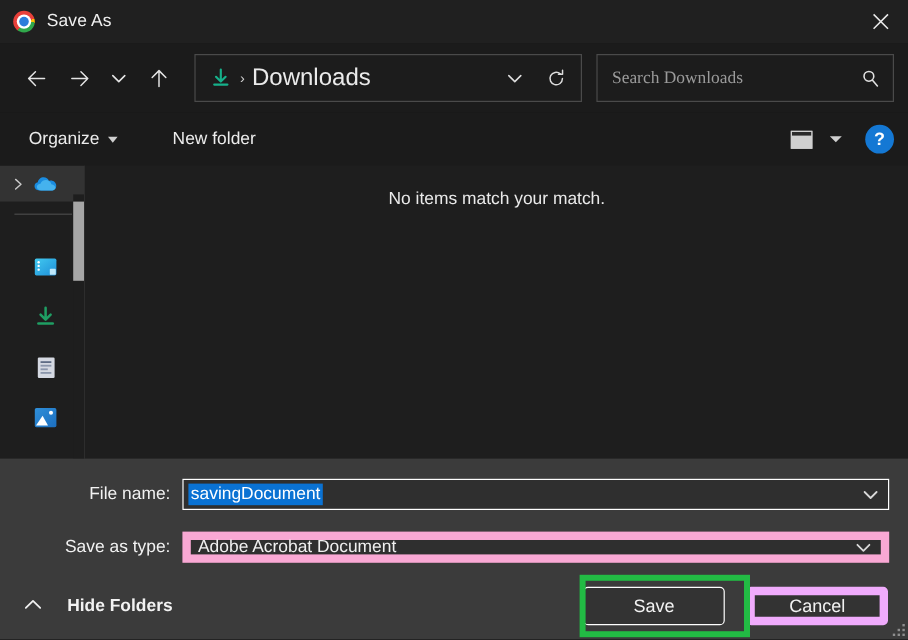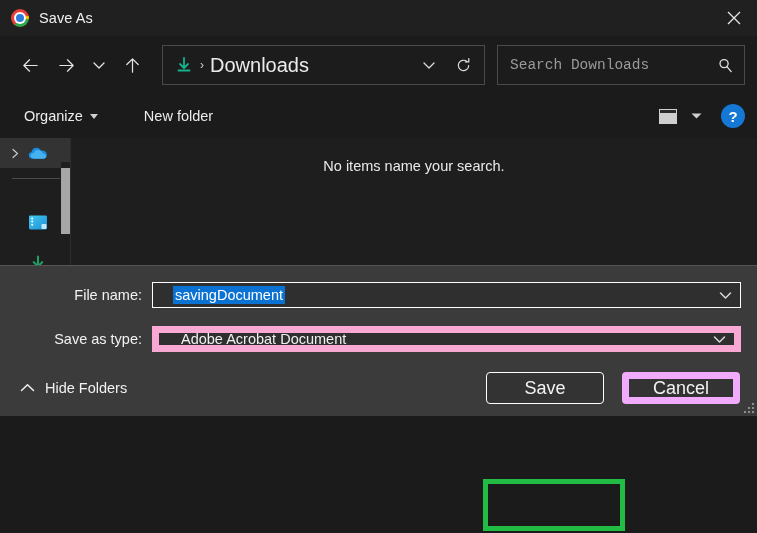--- a/index.html
+++ b/index.html
@@ -5,21 +5,21 @@
   * { box-sizing: border-box; margin: 0; padding: 0; }
   html, body {
     width: 757px; height: 533px;
     background: #1b1b1b;
     font-family: "Liberation Sans", sans-serif;
     overflow: hidden;
     -webkit-font-smoothing: antialiased;
   }
   .window {
     position: relative;
-    width: 757px; height: 416px;
+    width: 757px; height: 533px;
     background: #1e1e1e;
     display: flex; flex-direction: column;
   }
 
   
   .titlebar {
     height: 36px; flex: 0 0 36px;
     background: #202020;
     display: flex; align-items: center;
     position: relative;
@@ -106,21 +106,21 @@
     height: 40px;
     background: #1c1c1c;
     border: 1px solid #4a4a4a;
     display: flex; align-items: center;
     padding: 0 6px 0 12px;
   }
   .search-input {
     flex: 1 1 auto;
     background: transparent; border: none; outline: none;
     color: #dcdcdc; font-size: 14.5px;
-    font-family: Liberation Mono, monospace;
+    font-family: Liberation Serif, serif;
     min-width: 0;
   }
   .search-input::placeholder { color: #9b9b9b; }
   .search-icon {
     width: 26px; height: 26px; flex: 0 0 auto;
     display: flex; align-items: center; justify-content: center;
     color: #e0e0e0;
   }
 
   
@@ -255,21 +255,21 @@
     text-align: right;
     color: #f2f2f2; font-size: 14.5px;
     padding-right: 10px;
     flex: 0 0 136px;
   }
   .combo {
     flex: 1 1 auto;
     height: 26px;
     background: #2f2f2f;
     display: flex; align-items: center;
-    padding: 0 2px 0 20px;
+    padding: 0 2px 0 4px;
     position: relative;
     min-width: 0;
   }
   .combo.focused { border: 1.5px solid #ffffff; }
   .combo.plain { border: 7px solid #f9a8d4; }
   .combo-text {
     flex: 1 1 auto;
     color: #f0f0f0; font-size: 14.5px;
     white-space: nowrap; overflow: hidden;
     padding-left: 2px;
@@ -284,34 +284,35 @@
     display: flex; align-items: center; justify-content: center;
     color: #d8d8d8;
   }
 
   .footer {
     position: absolute; left: 0; right: 0; bottom: 0;
     height: 56px;
     display: flex; align-items: center;
   }
   .hide-folders {
-    display: flex; align-items: center; gap: 10px;
+    display: flex; align-items: center; gap: 21px;
     margin-left: 14px;
     color: #f2f2f2; font-size: 14.5px;
     padding: 6px 6px;
+    font-weight: bold;
   }
   .btn-group {
     position: absolute; right: 17px; top: 50%;
     transform: translateY(-50%);
     display: flex; align-items: center; gap: 18px;
   }
   .btn {
     width: 118px; height: 32px;
     background: #333333;
-    color: #f2f2f2; font-size: 18px;
+    color: #f2f2f2; font-size: 15px;
     display: flex; align-items: center; justify-content: center;
     border-radius: 4px;
   }
   .btn.primary { border: 1.4px solid #ffffff; }
   .btn.secondary { border: 7px solid #f0abfc; }
 
   .highlight-box {
     position: absolute;
     left: 483px; top: 479px;
     width: 142px; height: 52px;
@@ -504,21 +505,21 @@
       </div>
 
       <div class="scrollbar">
         <div class="scroll-thumb"></div>
       </div>
     </div>
 
     <div class="vdivider"></div>
 
     <div class="filelist">
-      <div class="empty-msg">No items name your search.</div>
+      <div class="empty-msg">No items match your match.</div>
     </div>
   </div>
 
   <div class="hsep"></div>
 
   <div class="bottom">
 
     <div class="field-row fn">
       <div class="field-label">File name:</div>
       <div class="combo focused">

